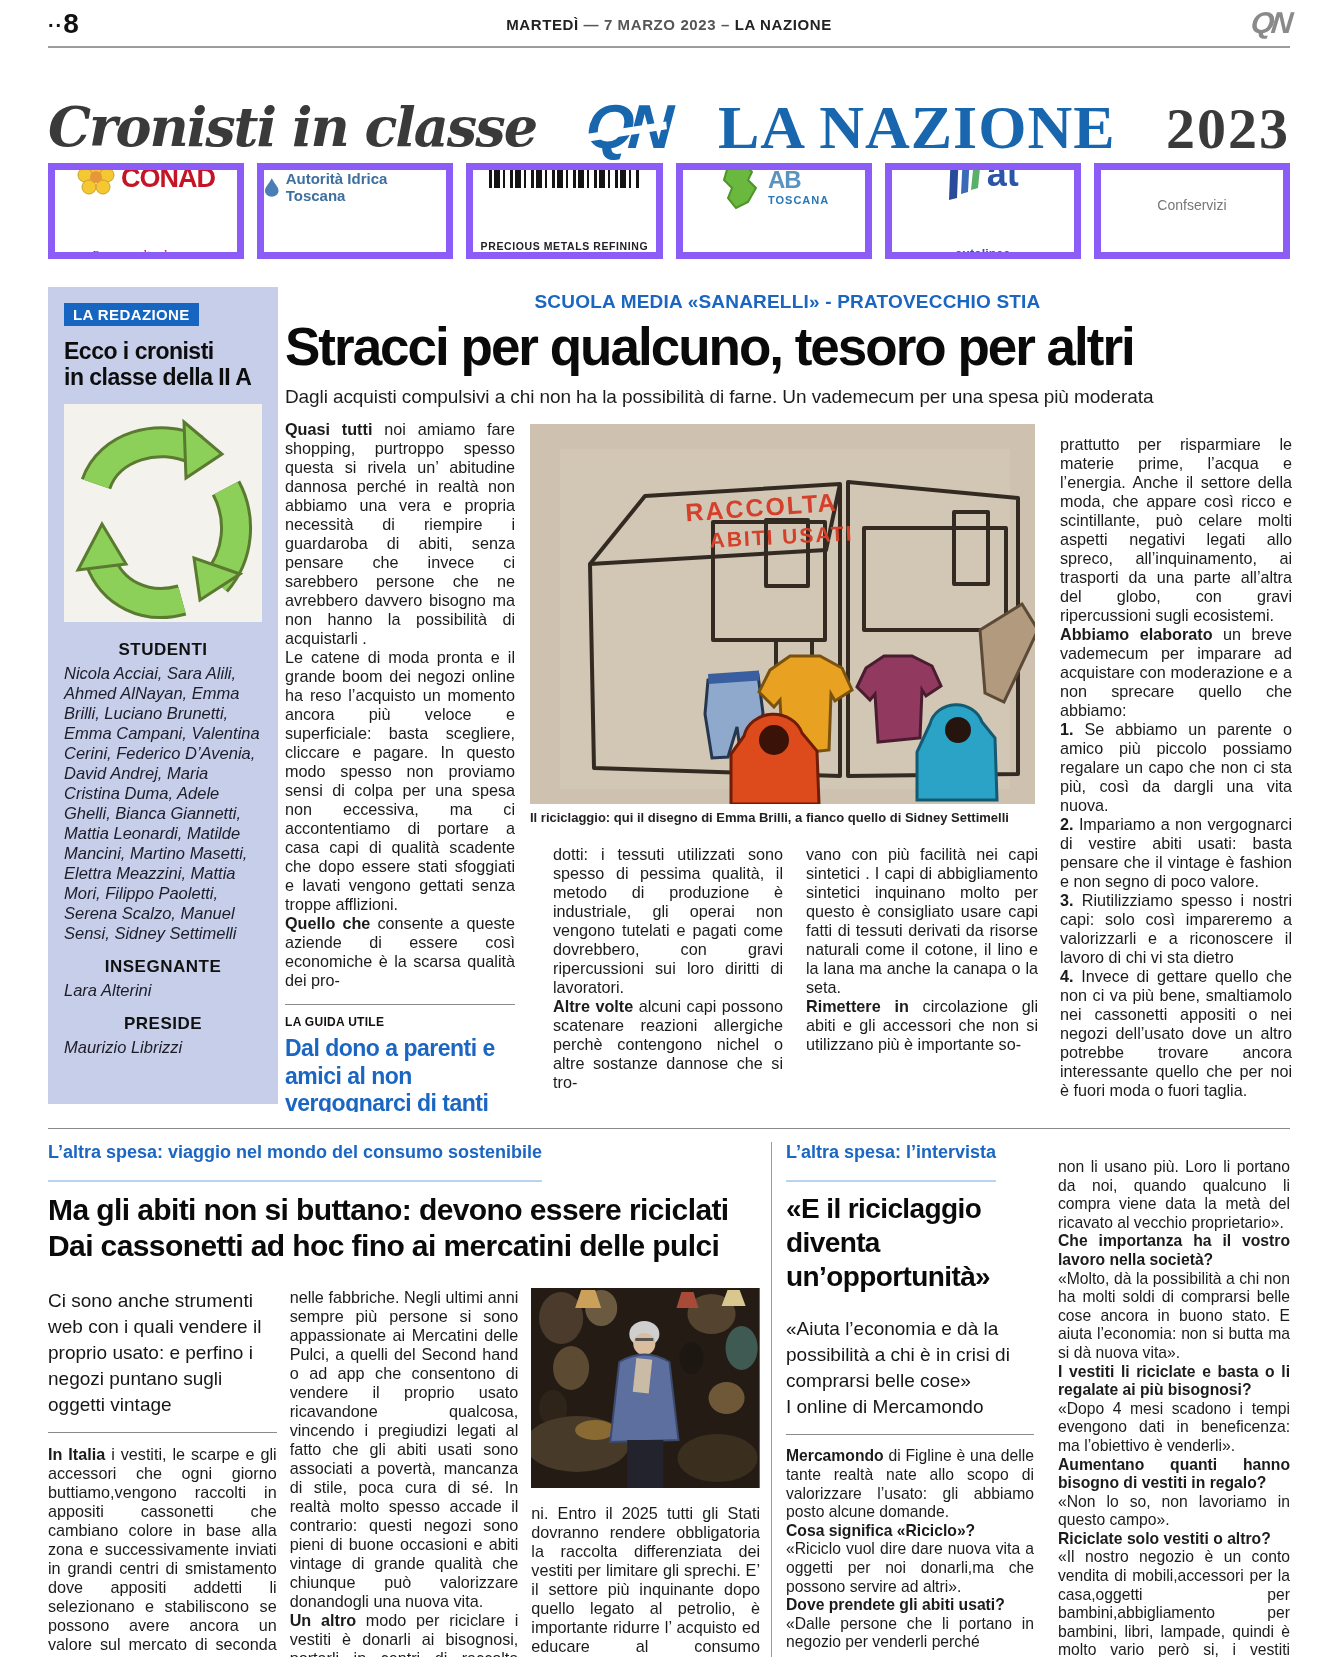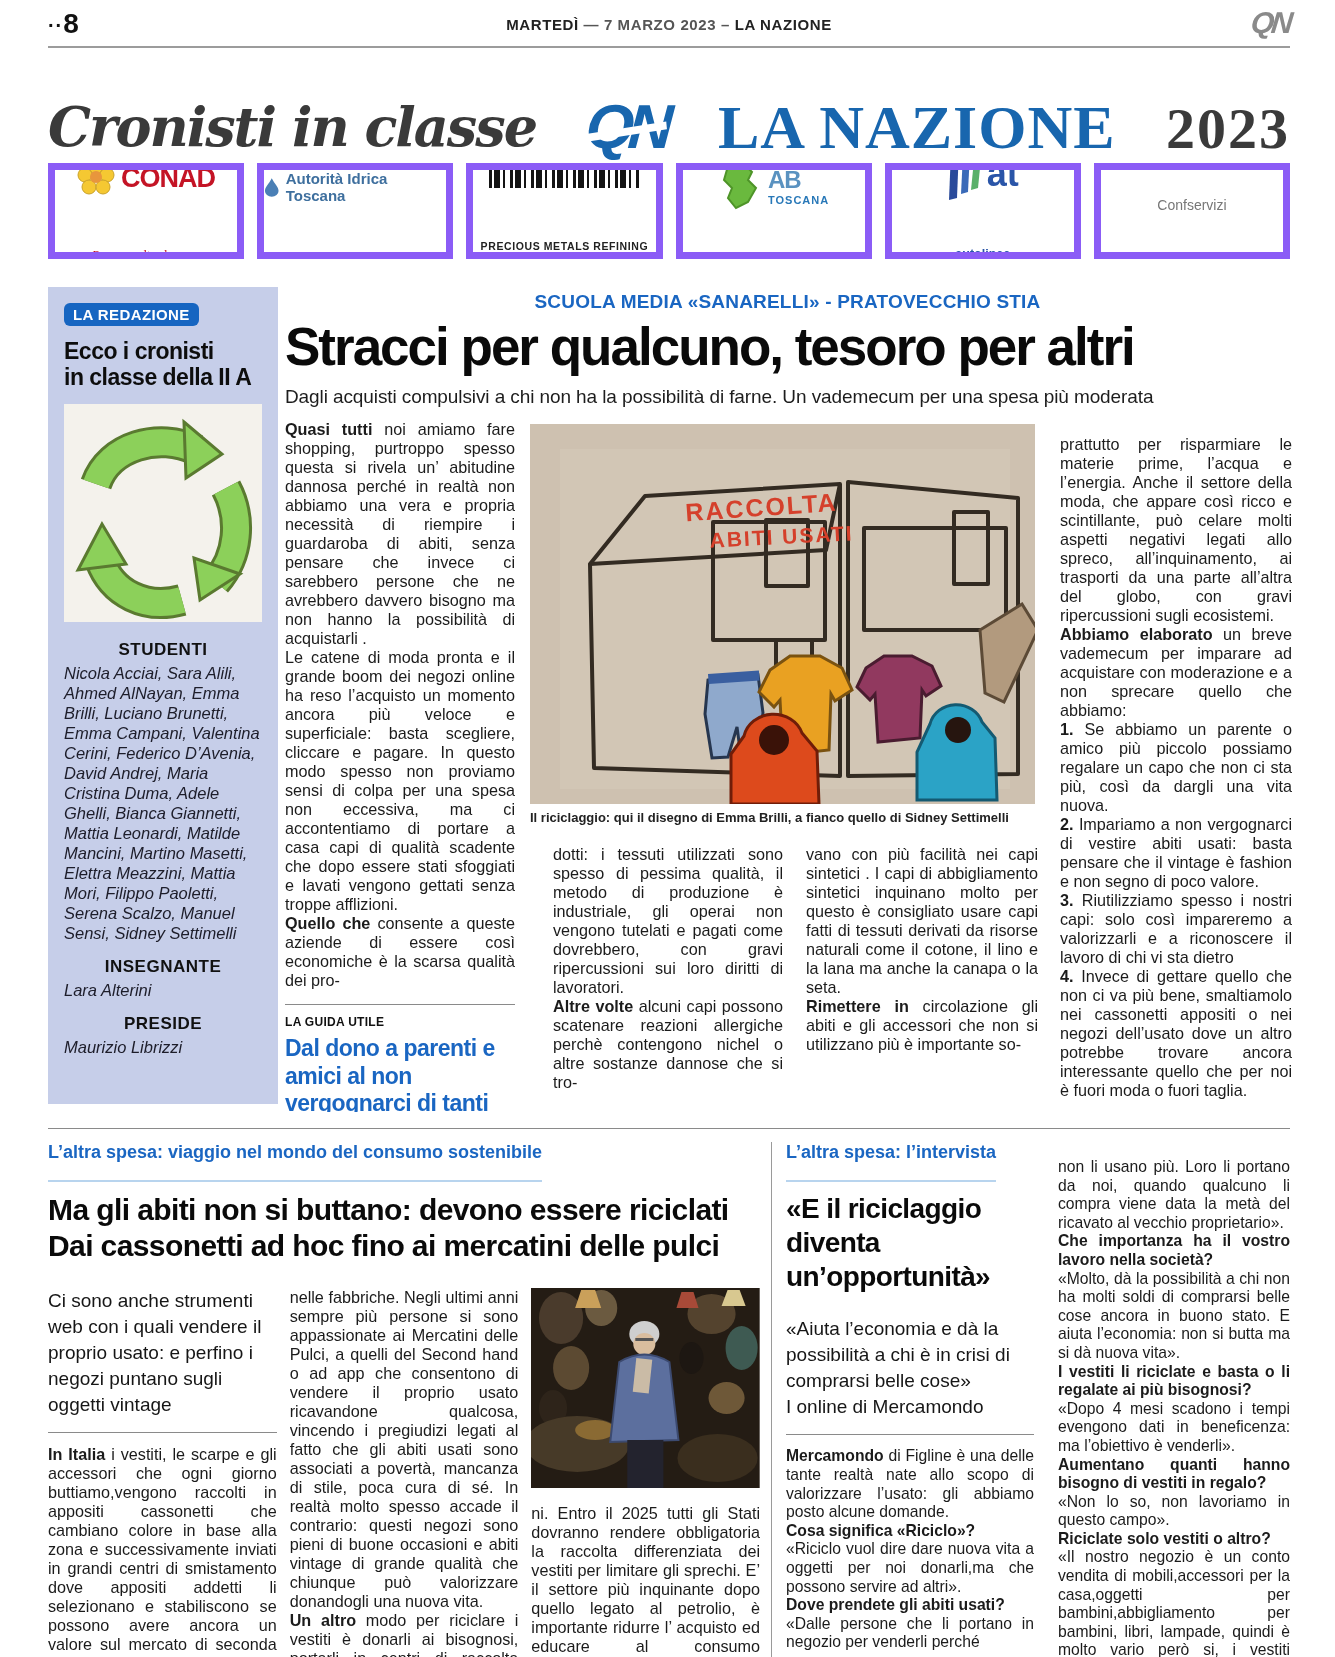--- a/index.html
+++ b/index.html
@@ -38,21 +38,21 @@
   .anbi-bar{width:110px;height:5px;background:#9fc4e0;margin-top:3px;}
   .at-big{font-weight:900;font-size:36px;color:#2a55a8;line-height:.9;}
   .at-sub{font-weight:800;font-size:12.5px;color:#2a55a8;line-height:1.05;text-align:left;}
   .cispel-small{font-size:14px;color:#777;margin-top:2px;}
   .cispel-name{font-size:13.5px;color:#16323f;}
   .cispel-name .b{font-weight:900;}
   .cispel-name .l{font-weight:400;color:#4a7a8a;}
 
   
   .sidebar{position:absolute;left:48px;top:287px;width:230px;height:817px;background:#c6cee9;padding:16px;box-sizing:border-box;overflow:hidden;}
-  .badge{display:inline-block;background:#1665c1;color:#fff;font-weight:800;font-size:15px;padding:3px 9px;letter-spacing:.4px;border-radius:6px;}
+  .badge{display:inline-block;background:#1665c1;color:#fff;font-weight:800;font-size:15px;padding:3px 9px;letter-spacing:.4px;}
   .sb-title{font-weight:800;font-size:23px;line-height:1.15;color:#0d0d0d;margin-top:12px;letter-spacing:-.5px;}
   .sb-img{margin-top:13px;width:198px;height:218px;background:#f4f2ec;}
   .sb-label{text-align:center;font-weight:800;font-size:17px;letter-spacing:.5px;margin-top:14px;color:#111;}
   .sb-names{font-style:italic;font-size:16.5px;line-height:20px;color:#1d1d2a;margin-top:3px;}
 
   
   .main-head{position:absolute;left:285px;top:291px;width:1005px;}
   .k{font-weight:800;font-size:19px;color:#1a66c2;letter-spacing:.2px;}
   .main-kicker{text-align:center;}
   .main-headline{margin-top:7px;font-weight:900;font-size:53px;letter-spacing:-2px;line-height:1;color:#0a0a0a;white-space:nowrap;}

